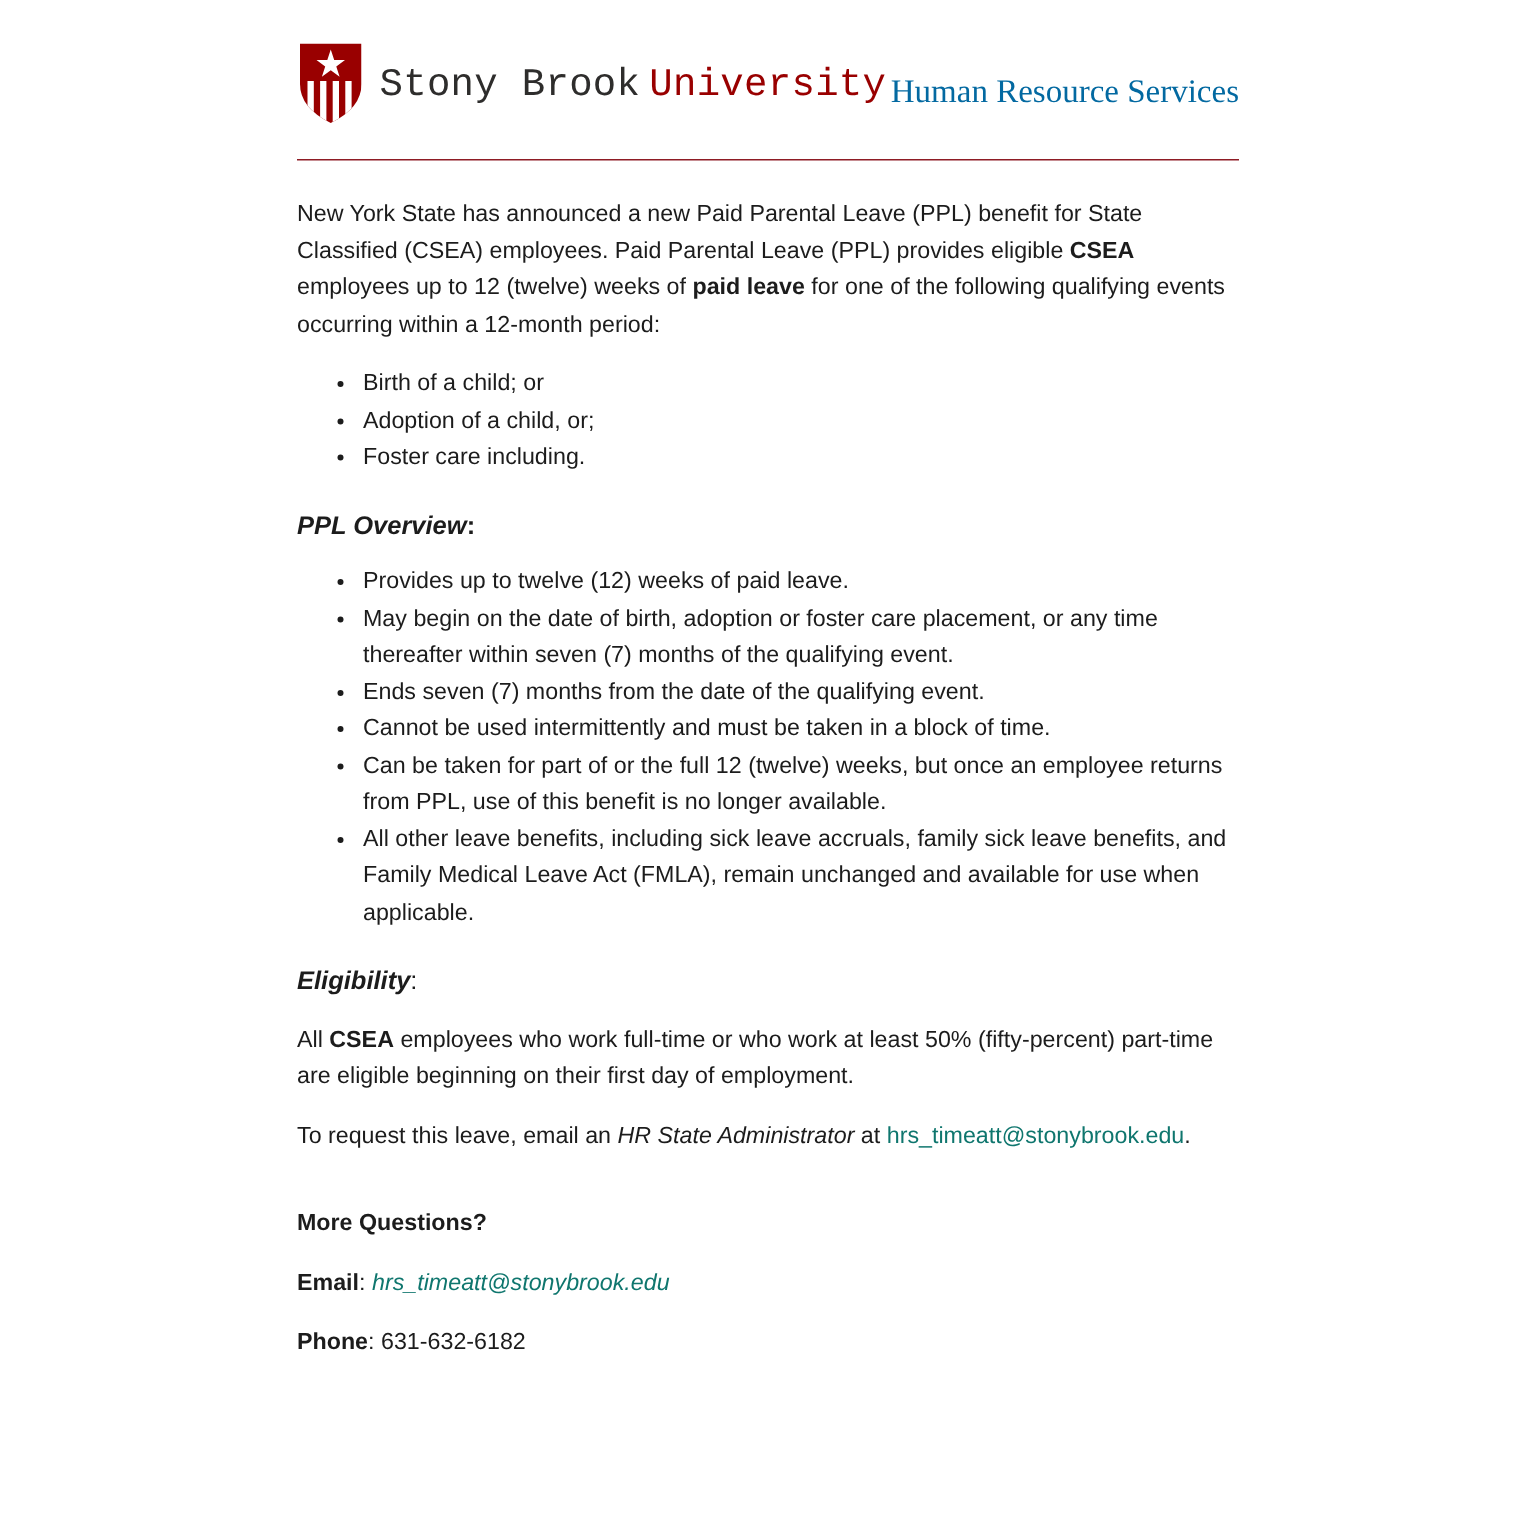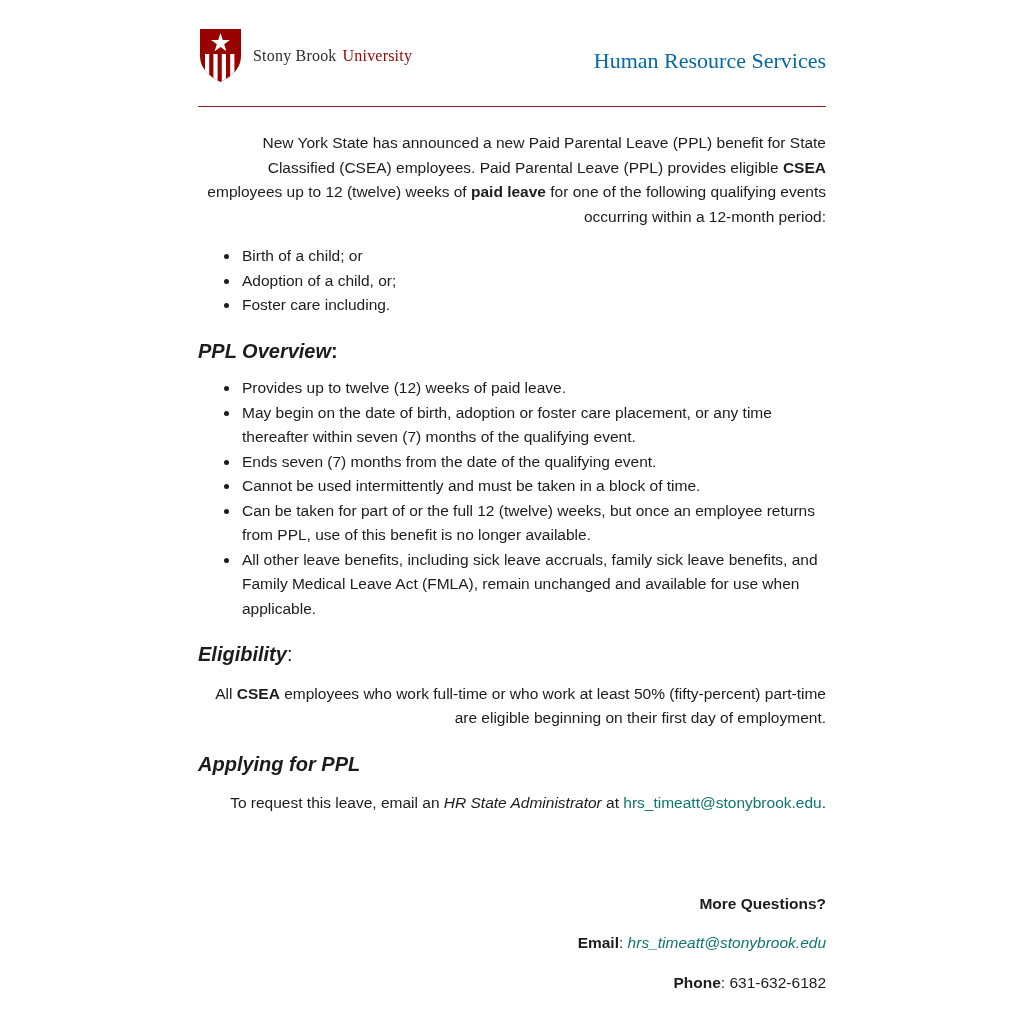--- a/index.html
+++ b/index.html
@@ -25,22 +25,22 @@
     display: flex;
     align-items: center;
     justify-content: space-between;
   }
   .logo {
     display: flex;
     align-items: center;
     gap: 10px;
   }
   .wordmark {
-    font-family: Liberation Serif, serif;
-    font-size: 16px;
+    font-family: Liberation Mono, monospace;
+    font-size: 26px;
     letter-spacing: 0.2px;
     white-space: nowrap;
   }
   .wm-primary { color: #2e2d2c; }
   .wm-secondary { color: #990000; margin-left: 6px; }
   .dept {
     font-family: "Liberation Serif", "DejaVu Serif", serif;
     font-size: 22px;
     color: #0369a1;
     white-space: nowrap;
@@ -49,42 +49,41 @@
   .rule {
     border: none;
     border-top: 1px solid #8e1b24;
     margin: 22px 0 0 0;
   }
   
   .para {
     font-size: 15.5px;
     line-height: 24.5px;
     margin: 15px 0;
-    text-align: right;
   }
   .para.first { margin-top: 24px; }
   .bullets {
     font-size: 15.5px;
     line-height: 24.5px;
     margin: 13px 0 13px 0;
     padding-left: 42px;
   }
   .bullets li { margin: 0; padding-left: 2px; }
   .heading {
-    font-size: 20px;
+    font-size: 17px;
     line-height: 24.5px;
     margin: 21px 0 13px 0;
   }
   .link {
     color: #0f766e;
     text-decoration: none;
     cursor: pointer;
   }
   .link.italic { font-style: italic; }
-  .gap-xl { margin-top: 76px; }
+  .gap-xl { margin-top: 34px; }
   .gap-lg { margin-top: 42px; }
   b { font-weight: bold; }
   i { font-style: italic; }
 </style>
 </head>
 <body>
 
 <div class="page">
   <div class="content">
 
@@ -132,21 +131,20 @@
       <li>Ends seven (7) months from the date of the qualifying event.</li>
       <li>Cannot be used intermittently and must be taken in a block of time.</li>
       <li>Can be taken for part of or the full 12 (twelve) weeks, but once an employee returns from PPL, use of this benefit is no longer available.</li>
       <li>All other leave benefits, including sick leave accruals, family sick leave benefits, and Family Medical Leave Act (FMLA), remain unchanged and available for use when applicable.</li>
     </ul>
 
     <p class="heading"><b><i>Eligibility</i></b><span>:</span></p>
 
     <p class="para"><span>All </span><b>CSEA</b><span> employees who work full-time or who work at least 50% (fifty-percent) part-time are eligible beginning on their first day of employment.</span></p>
 
-    <p class="heading"><b><i>Applying for PPL</i></b></p>
 
     <p class="para"><span>To request this leave, email an </span><i>HR State Administrator</i><span> at </span><a class="link" href="#">hrs_timeatt@stonybrook.edu</a><span>.</span></p>
 
     <p class="para gap-xl"><b>More Questions?</b></p>
 
     <p class="para"><b>Email</b><span>: </span><a class="link italic" href="#">hrs_timeatt@stonybrook.edu</a></p>
 
     <p class="para"><b>Phone</b><span>: 631-632-6182</span></p>
 
     <p class="para gap-lg"></p>

